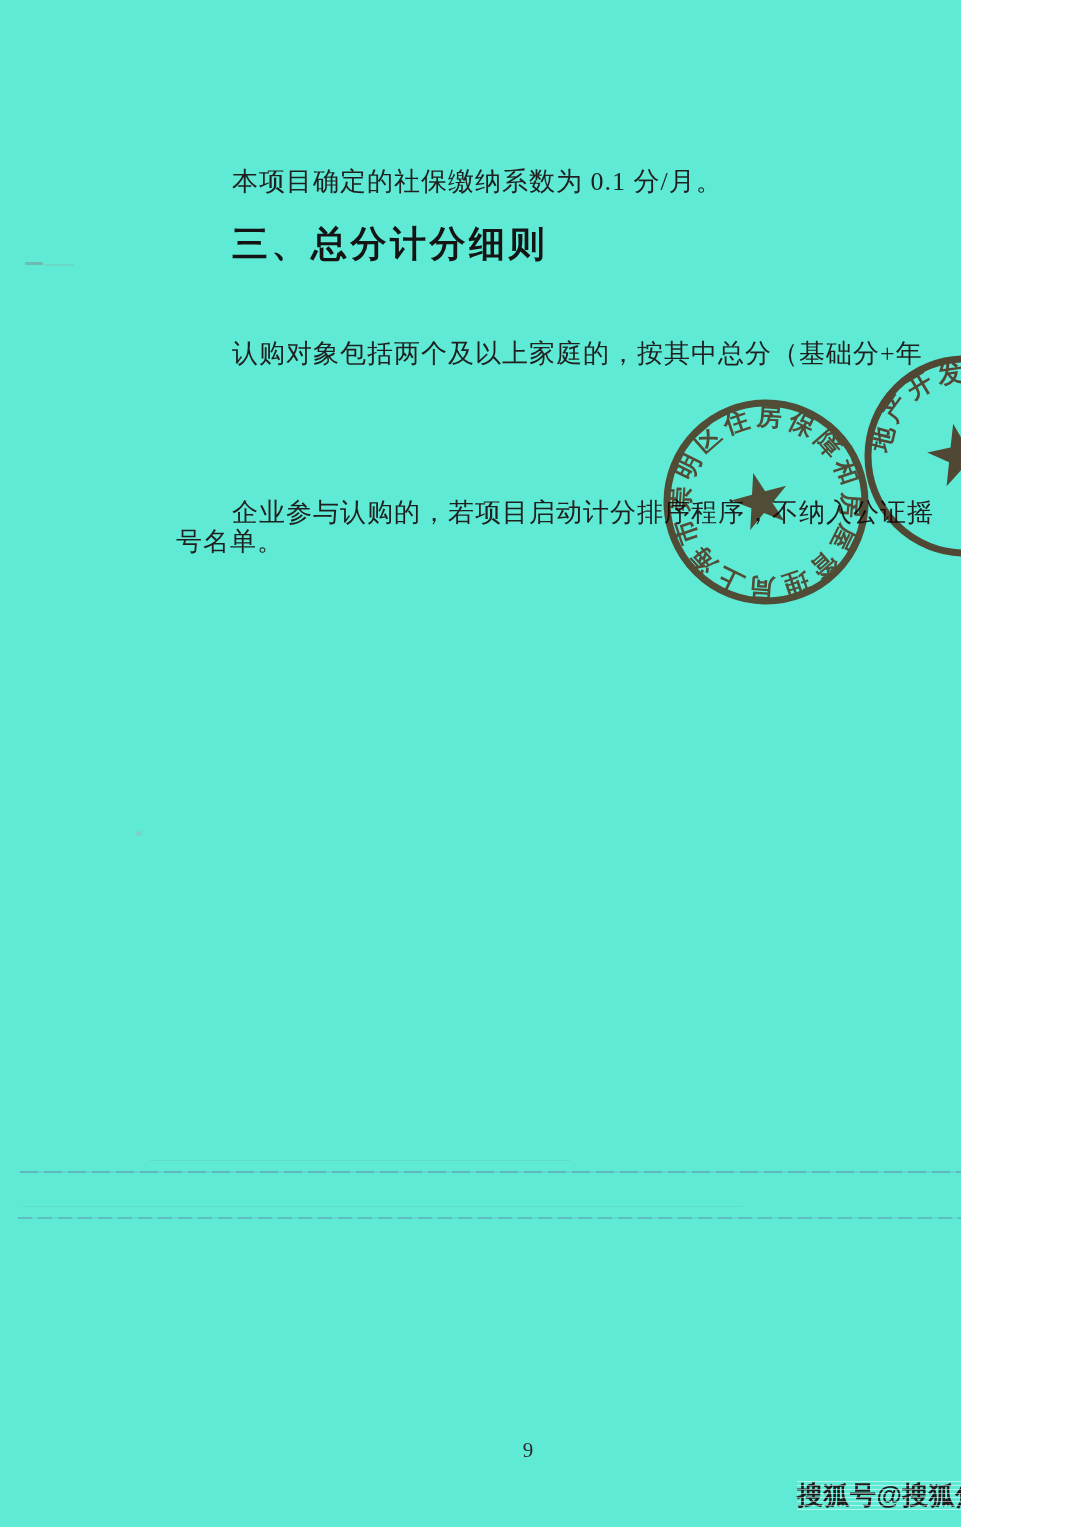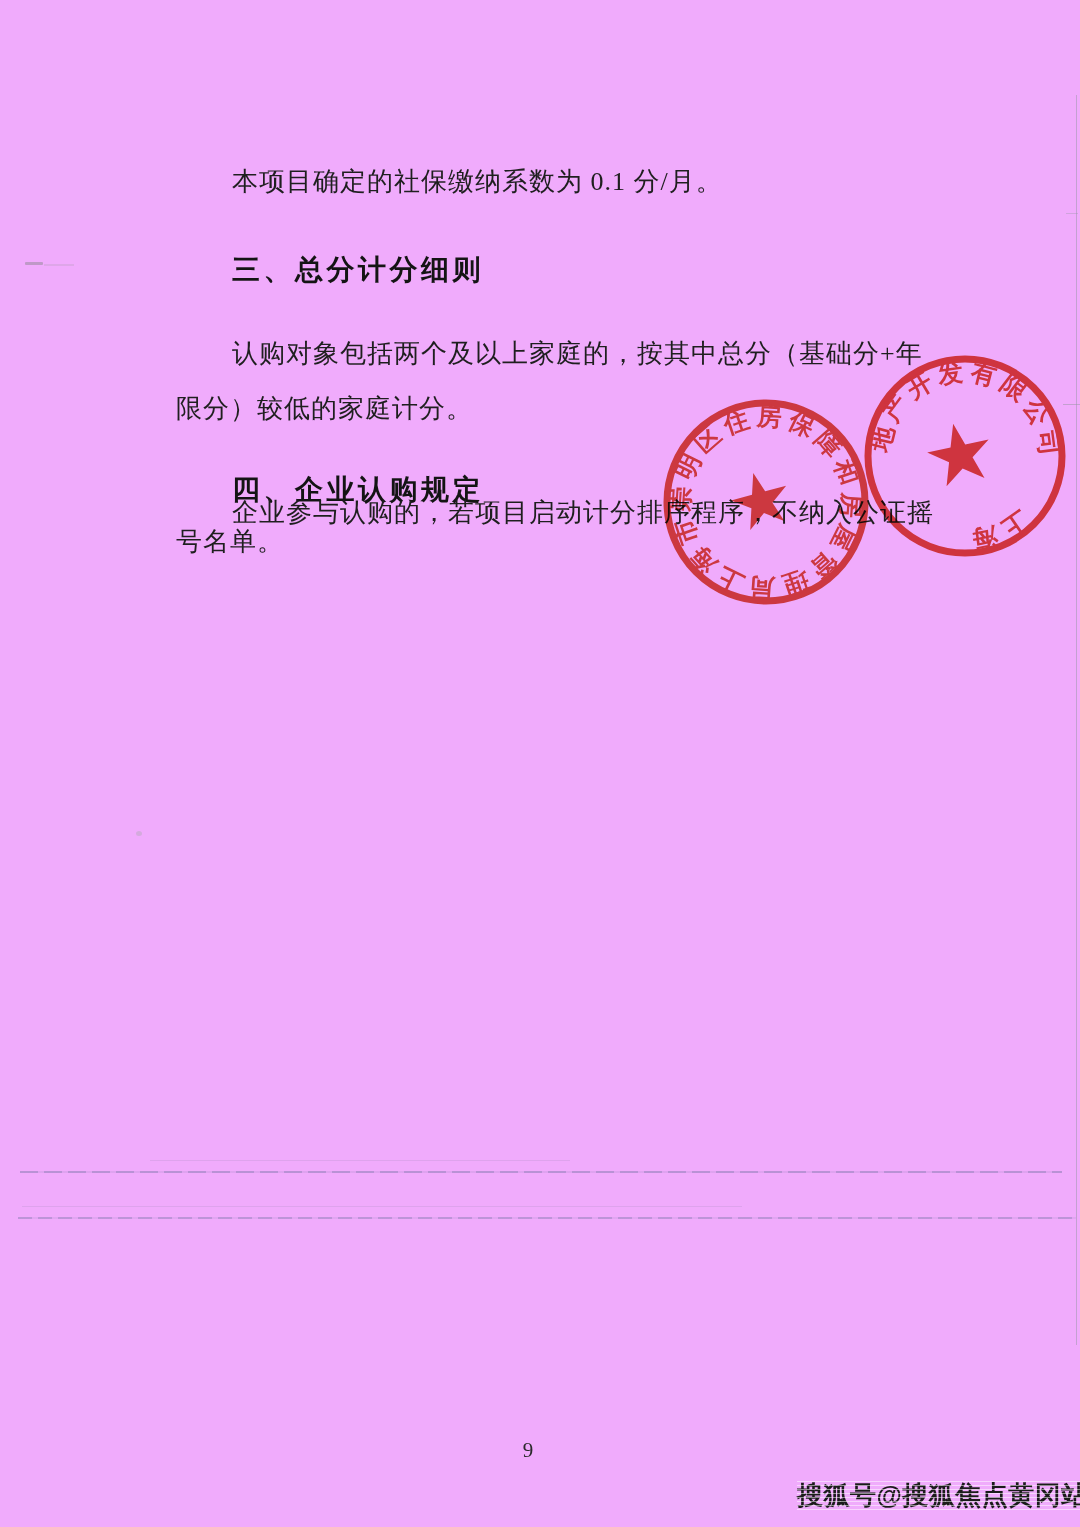--- a/index.html
+++ b/index.html
@@ -1,39 +1,38 @@
 <!DOCTYPE html>
 <html><head>
 <meta charset="utf-8">
 <style>
   html,body{margin:0;padding:0;background:#ffffff;}
   .page{
     position:relative;
-    width:1080px;height:1527px;
-    background:#f0abfc;
+    width:961px;height:1527px;
+    background:#5eead4;
     overflow:hidden;
     font-family:"Liberation Serif", serif;
   }
   .line{
     position:absolute;
     white-space:nowrap;
     color:#1f1f1f;
   }
   .body-line{
     font-family:"Liberation Serif", serif;
     font-size:26px;
     letter-spacing:1px;
   }
   .heading-line{
     font-family:Liberation Mono, monospace;
     font-weight:700;
-    font-size:28px;
+    font-size:36px;
     letter-spacing:3.5px;
     color:#141414;
-    margin-top:31px;
   }
   .indent{left:232px;}
   .noindent{left:176px;}
   .page-number{
     position:absolute;
     left:500px;top:1438px;width:56px;
     text-align:center;
     font-family:"Liberation Serif", serif;
     font-size:21px;color:#2a2a2a;
   }
@@ -76,22 +75,20 @@
   .dot1{position:absolute;left:136px;top:831px;width:6px;height:5px;background:rgba(170,170,175,0.4);border-radius:50%;}
 </style>
 </head>
 <body>
 
 <div class="page">
 
   <div class="line body-line indent" style="top:164px">本项目确定的社保缴纳系数为 0.1 分/月。</div>
   <div class="line heading-line indent" style="top:220px">三、总分计分细则</div>
   <div class="line body-line indent" style="top:336px">认购对象包括两个及以上家庭的，按其中总分（基础分+年</div>
-  <div class="line body-line noindent" style="top:391px">限分）较低的家庭计分。</div>
-  <div class="line heading-line indent" style="top:440px">四、企业认购规定</div>
   <div class="line body-line indent" style="top:495px">企业参与认购的，若项目启动计分排序程序，不纳入公证摇</div>
   <div class="line body-line noindent" style="top:524px">号名单。</div>
 
   <svg class="stamp" style="left:656px;top:392px" width="220" height="220" viewBox="0 0 220 220">
     <defs>
       <path id="ringPath1" d="M 90.07 184.38 A 77 77 0 0 1 129.93 35.62 A 77 77 0 0 1 90.07 184.38" fill="none"></path>
     </defs>
     <circle cx="110" cy="110" r="99" fill="none" stroke-width="7" stroke="#d5402c"></circle>
     <text font-size="25" letter-spacing="5.2" fill="#d5402c">
       <textPath href="#ringPath1" startOffset="0">上海市崇明区住房保障和房屋管理局</textPath>

